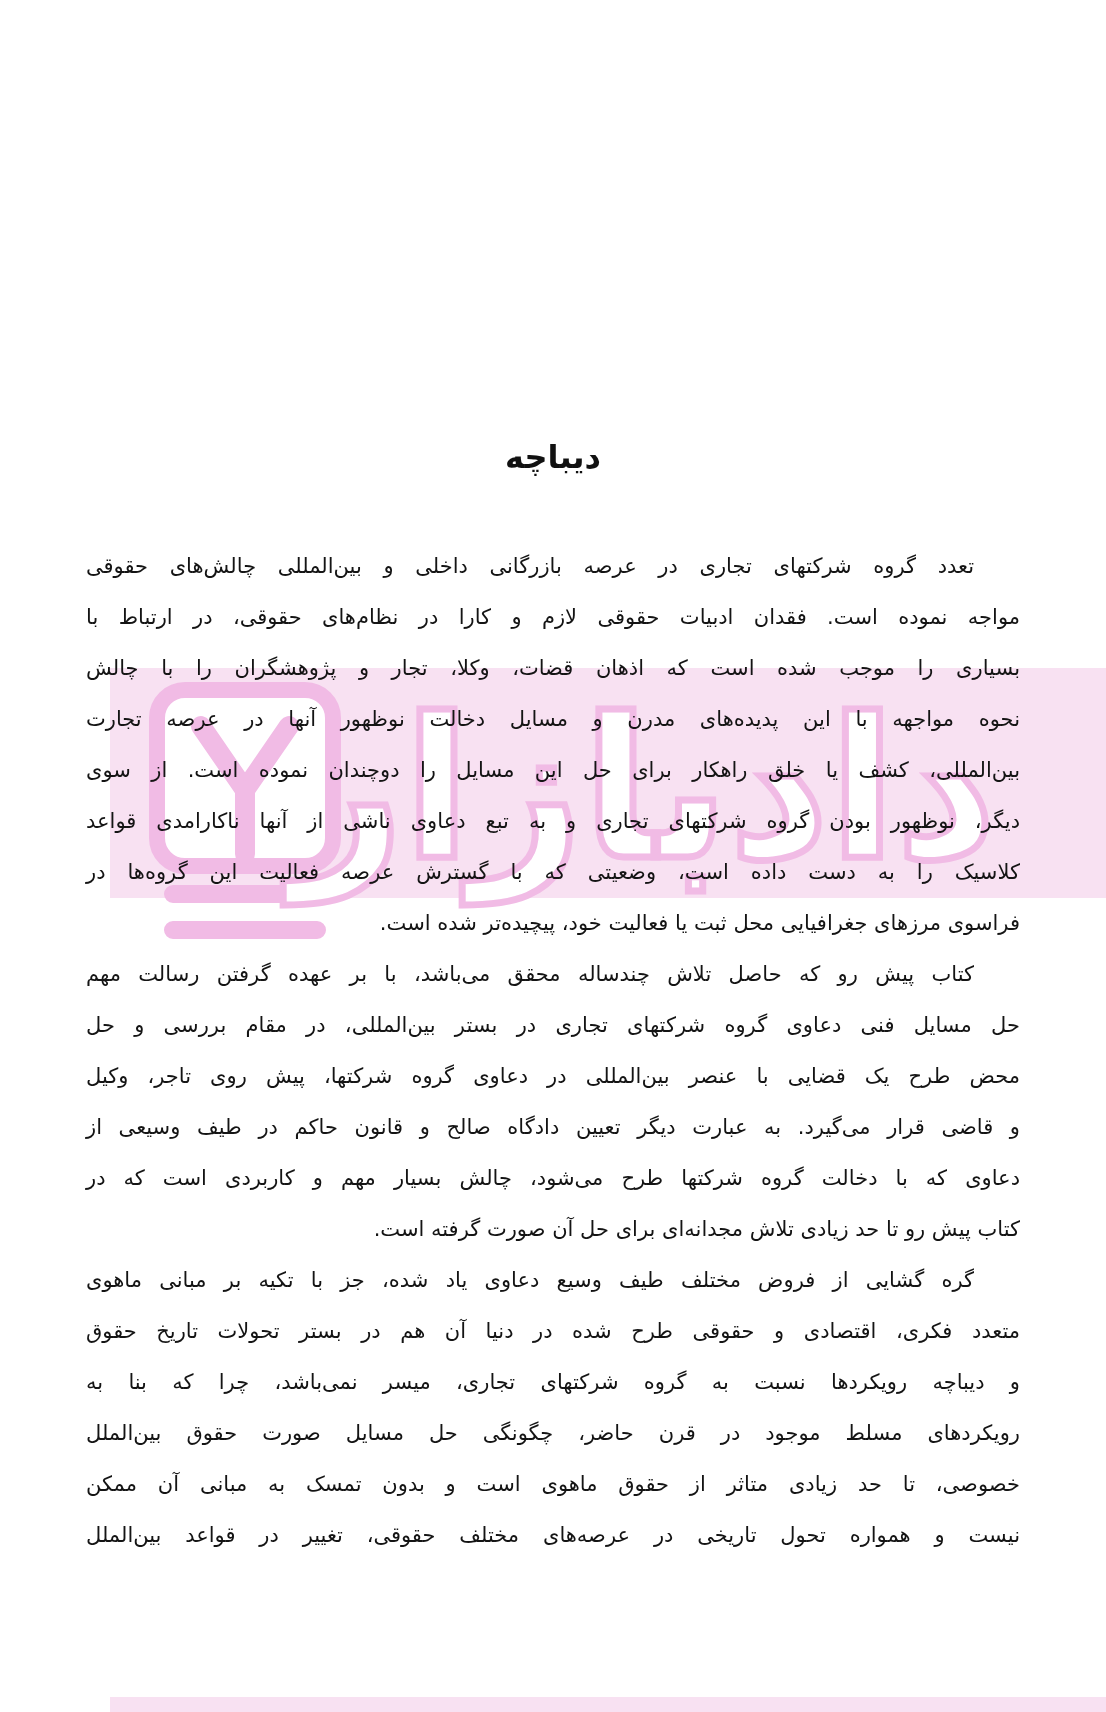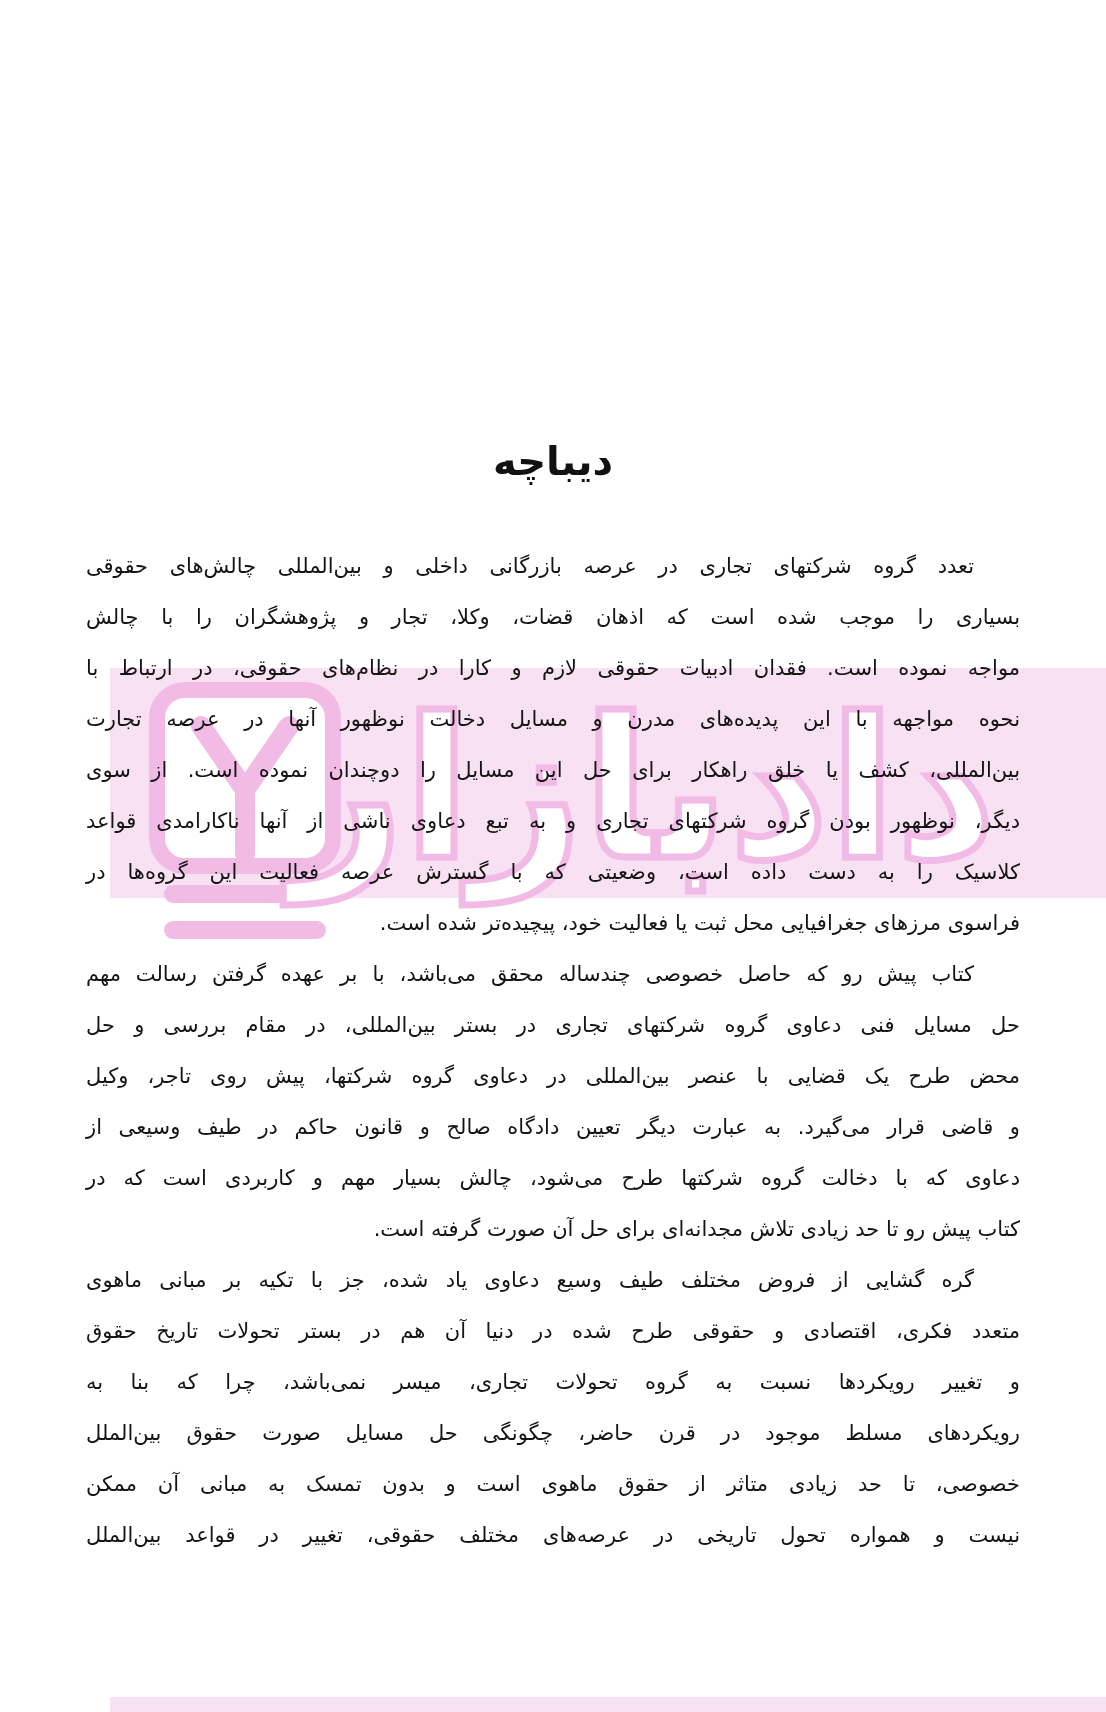--- a/index.html
+++ b/index.html
@@ -54,21 +54,21 @@
     left: 145px;
     z-index: 1;
   }
   
   .page-title {
     position: absolute;
     top: 438px;
     left: 0;
     width: 100%;
     text-align: center;
-    font-size: 40px;
+    font-size: 32px;
     font-weight: bold;
     color: #111111;
     z-index: 2;
   }
   .text-block {
     position: absolute;
     top: 541px;
     right: 86px;
     left: 86px;
     z-index: 2;
@@ -105,37 +105,37 @@
   </svg>
 </div>
 
 <div class="wm-word">دادبازار</div>
 
 <div class="page-title">دیباچه</div>
 
 <div class="text-block">
     <div>
       <div class="line first">تعدد گروه شرکتهای تجاری در عرصه بازرگانی داخلی و بین‌المللی چالش‌های حقوقی</div>
+      <div class="line">مواجه نموده است. فقدان ادبیات حقوقی لازم و کارا در نظام‌های حقوقی، در ارتباط با</div>
       <div class="line">بسیاری را موجب شده است که اذهان قضات، وکلا، تجار و پژوهشگران را با چالش</div>
-      <div class="line">مواجه نموده است. فقدان ادبیات حقوقی لازم و کارا در نظام‌های حقوقی، در ارتباط با</div>
       <div class="line">نحوه مواجهه با این پدیده‌های مدرن و مسایل دخالت نوظهور آنها در عرصه تجارت</div>
       <div class="line">بین‌المللی، کشف یا خلق راهکار برای حل این مسایل را دوچندان نموده است. از سوی</div>
       <div class="line">دیگر، نوظهور بودن گروه شرکتهای تجاری و به تبع دعاوی ناشی از آنها ناکارامدی قواعد</div>
       <div class="line">کلاسیک را به دست داده است، وضعیتی که با گسترش عرصه فعالیت این گروه‌ها در</div>
       <div class="line flush-end">فراسوی مرزهای جغرافیایی محل ثبت یا فعالیت خود، پیچیده‌تر شده است.</div>
     </div>
     <div>
-      <div class="line first">کتاب پیش رو که حاصل خصوصی چندساله محقق می‌باشد، با بر عهده گرفتن رسالت مهم</div>
+      <div class="line first">کتاب پیش رو که حاصل تلاش چندساله محقق می‌باشد، با بر عهده گرفتن رسالت مهم</div>
       <div class="line">حل مسایل فنی دعاوی گروه شرکتهای تجاری در بستر بین‌المللی، در مقام بررسی و حل</div>
       <div class="line">محض طرح یک قضایی با عنصر بین‌المللی در دعاوی گروه شرکتها، پیش روی تاجر، وکیل</div>
       <div class="line">و قاضی قرار می‌گیرد. به عبارت دیگر تعیین دادگاه صالح و قانون حاکم در طیف وسیعی از</div>
       <div class="line">دعاوی که با دخالت گروه شرکتها طرح می‌شود، چالش بسیار مهم و کاربردی است که در</div>
       <div class="line flush-end">کتاب پیش رو تا حد زیادی تلاش مجدانه‌ای برای حل آن صورت گرفته است.</div>
     </div>
     <div>
       <div class="line first">گره گشایی از فروض مختلف طیف وسیع دعاوی یاد شده، جز با تکیه بر مبانی ماهوی</div>
       <div class="line">متعدد فکری، اقتصادی و حقوقی طرح شده در دنیا آن هم در بستر تحولات تاریخ حقوق</div>
-      <div class="line">و تغییر رویکردها نسبت به گروه تحولات تجاری، میسر نمی‌باشد، چرا که بنا به</div>
+      <div class="line">و دیباچه رویکردها نسبت به گروه شرکتهای تجاری، میسر نمی‌باشد، چرا که بنا به</div>
       <div class="line">رویکردهای مسلط موجود در قرن حاضر، چگونگی حل مسایل صورت حقوق بین‌الملل</div>
       <div class="line">خصوصی، تا حد زیادی متاثر از حقوق ماهوی است و بدون تمسک به مبانی آن ممکن</div>
       <div class="line">نیست و همواره تحول تاریخی در عرصه‌های مختلف حقوقی، تغییر در قواعد بین‌الملل</div>
     </div>
   </div>
 
 </body></html>

